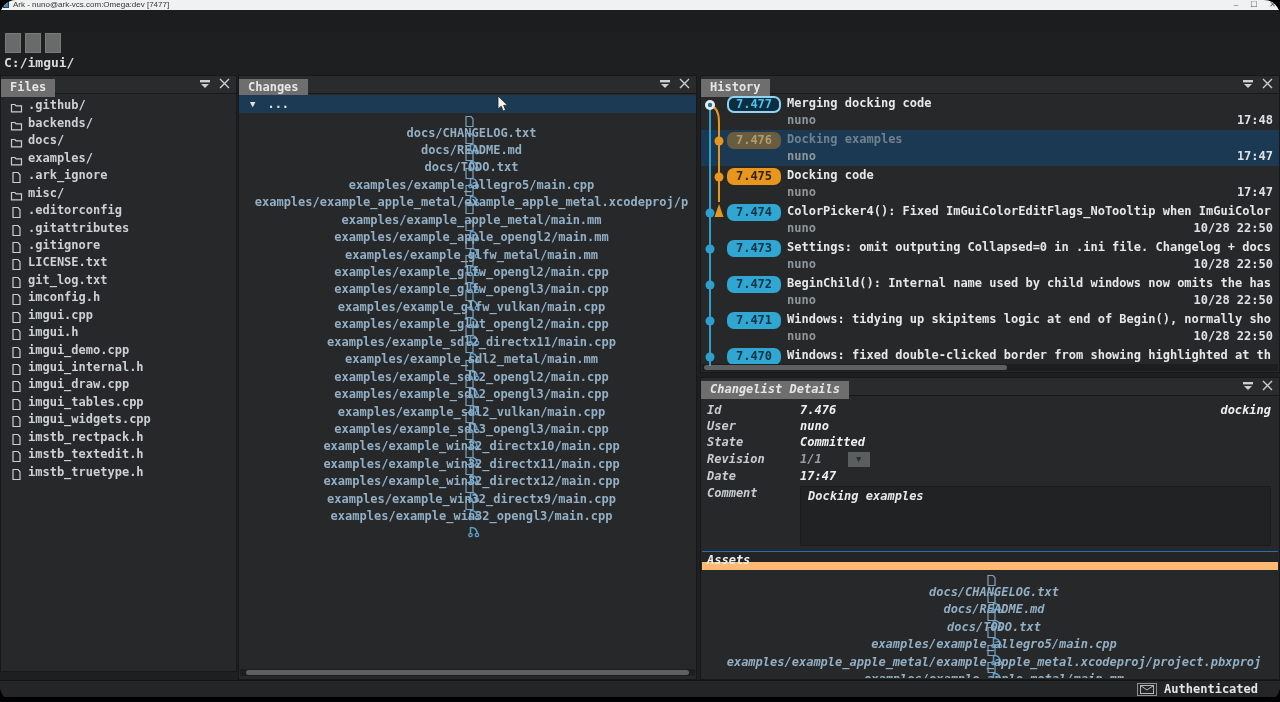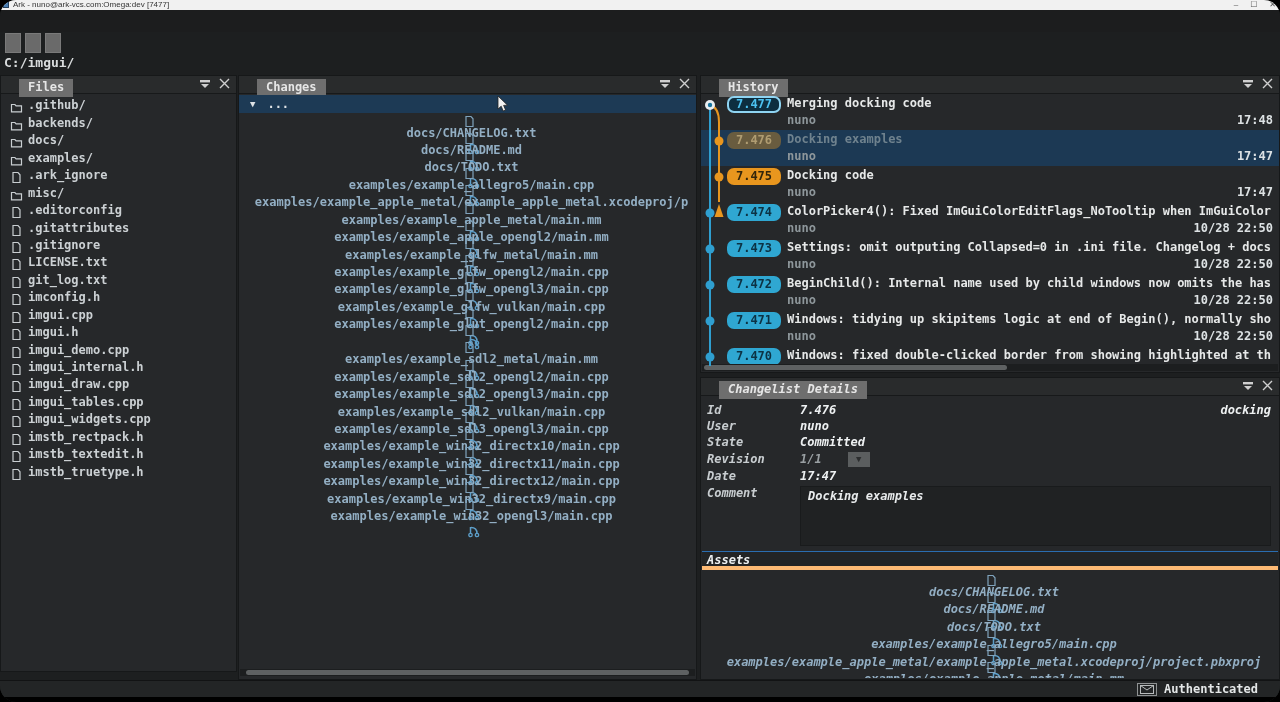--- a/index.html
+++ b/index.html
@@ -19,21 +19,21 @@
   .menubar { position:absolute; top:10px; left:0; width:1280px; height:22px; background:#1c1d1e;
              display:flex; align-items:center; padding-left:8px; }
   .menubar .menu-item { color:#e4e6e6; font-size:13px; font-weight:bold; margin-right:14px; cursor:default; }
   .toolbar { position:absolute; top:33px; left:0; width:1280px; height:20px; display:flex; gap:4px; padding-left:5px; }
   .toolbar .tbtn { background:#6a6a6a; color:#f2f2f2; font-size:12px; font-weight:bold;
                    padding:2px 7px; border:1px solid #7a7a7a; white-space:nowrap; }
   .pathbar { position:absolute; top:55px; left:4px; color:#d9dcdd; font-size:13px; font-weight:bold; }
 
   
   .panel { position:absolute; background:#26282a; border:1px solid #161819; }
-  .phead { position:absolute; top:0; left:0; right:0; height:18px; background:#292b2c; border-bottom:1px solid #17191a;padding-left:18px; }
+  .phead { position:absolute; top:0; left:0; right:0; height:18px; background:#292b2c; border-bottom:1px solid #17191a; }
   .ptab  { display:inline-block; background:#6e6e6e; color:#e6e6e6; font-size:12px; font-weight:bold;
            padding:1px 9px 2px 9px; height:18px; }
   .phead-icons { position:absolute; right:4px; top:1px; display:flex; gap:6px; align-items:center; }
   .phead-icons .hicon { width:14px; height:14px; color:#cfcfcf; }
   .hicon svg { display:block; }
 
   .panel-files   { left:0;   top:75px;  width:237px; height:597px; }
   .panel-changes { left:238px; top:75px; width:459px; height:605px; }
   .panel-history { left:700px; top:75px; width:580px; height:298px; }
   .panel-details { left:700px; top:377px; width:580px; height:303px;font-style:italic; }
@@ -84,21 +84,21 @@
   .dvalue { font-size:12px; font-weight:bold; color:#eef1f2; }
   .dvalue.dim { color:#9aa0a3; }
   .drow-id .dbranch { margin-left:auto; font-size:12px; font-weight:bold; color:#eef1f2; }
   .drow-rev { height:18px; }
   .ddrop { width:22px; height:15px; background:#5b5e5f; margin-left:26px; color:#2c2e2f; font-size:9px;
            text-align:center; line-height:15px; }
   .drow-comment { align-items:flex-start; height:auto; margin-top:2px; }
   .dcommentbox { flex:1; height:60px; background:#202223; border:1px solid #191b1c; padding:2px 7px;
                  font-size:12px; font-weight:bold; color:#e8ebec; }
   .assets-head { position:absolute; left:1px; right:1px; top:173px; height:19px; background:#222425;
-                 border-top:1px solid #2a6db0; border-bottom:4px solid #fdba74; padding-left:5px;
+                 border-top:1px solid #2a6db0; border-bottom:8px solid #fdba74; padding-left:5px;
                  font-size:12px; font-weight:bold; color:#edf0f1; line-height:17px; }
   .alist { position:absolute; top:194px; left:0; right:0; bottom:1px; overflow:hidden; }
 
   
   .statusbar { position:absolute; left:0; top:680px; width:1280px; height:17px; background:#232526;
                border-top:1px solid #121314; }
   .envelope { position:absolute; right:123px; top:2px; width:20px; height:13px; border:1px solid #8f9293;
               color:#b8bbbc; display:flex; align-items:center; justify-content:center; }
   .authlabel { position:absolute; right:22px; top:1px; font-size:12px; font-weight:bold; color:#e4e7e8;text-align:right; }
   .bottomstrip { position:absolute; left:0; top:697px; width:1280px; height:5px; background:#000; }
@@ -566,20 +566,21 @@
                 <circle cx="10" cy="10" r="1.7" fill="none" stroke="currentColor" stroke-width="1.3"></circle>
               </svg>
             </span>
           </div>
           <div class="crow">
             <span class="ficon">
               <svg width="13" height="13" viewBox="0 0 13 13">
                 <path d="M3,1.5 h5 l2,2.3 v7.7 h-7 z" fill="none" stroke="currentColor" stroke-width="1.2"></path>
               </svg>
             </span>
+            <span class="clabel">examples/example_sdl2_directx11/main.cpp</span>
             <span class="bicon">
               <svg width="14" height="13" viewBox="0 0 14 13">
                 <path d="M3.5,2 v6" stroke="currentColor" stroke-width="1.5" fill="none"></path>
                 <path d="M4,2.5 c4,0 6,2.5 6,6" stroke="currentColor" stroke-width="1.5" fill="none"></path>
                 <circle cx="3.5" cy="10" r="1.7" fill="none" stroke="currentColor" stroke-width="1.3"></circle>
                 <circle cx="10" cy="10" r="1.7" fill="none" stroke="currentColor" stroke-width="1.3"></circle>
               </svg>
             </span>
           </div>
           <div class="crow">

